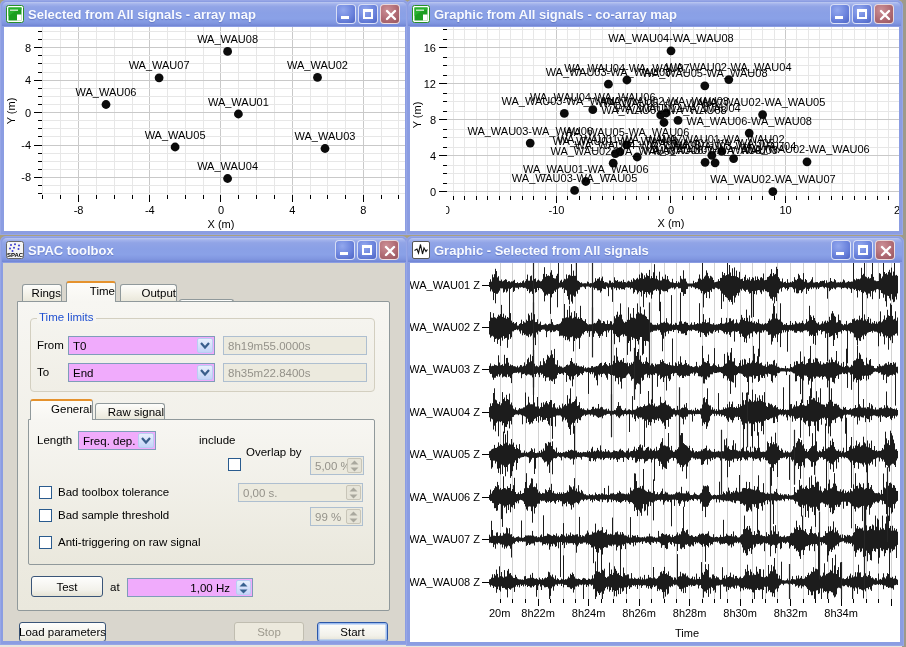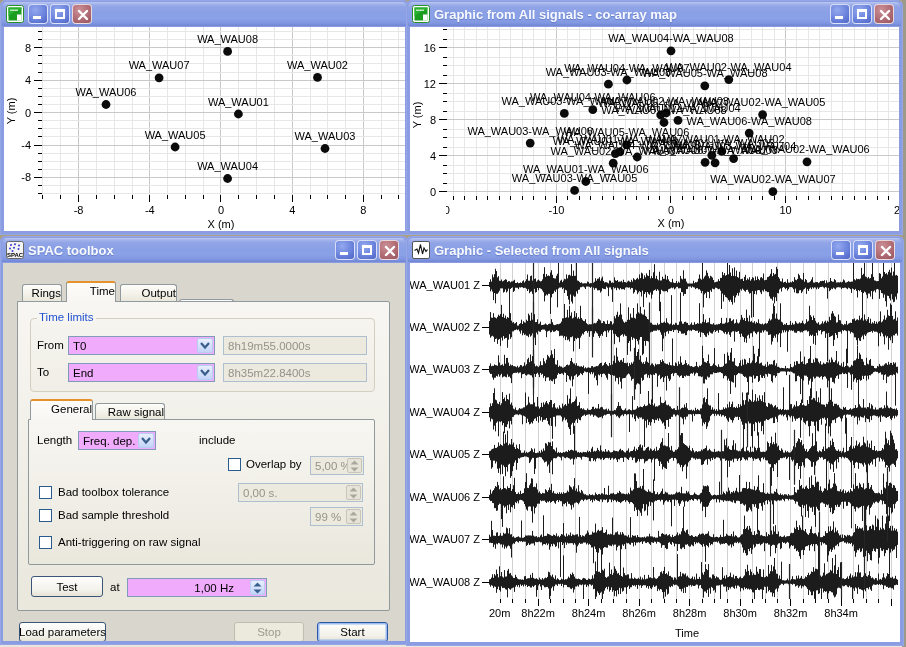--- a/index.html
+++ b/index.html
@@ -44,20 +44,21 @@
  <div class="tbar">
       <div class="ticon">
         <svg width="18" height="18">
           <rect x="0.5" y="0.5" width="17" height="17" rx="2" fill="#fff" stroke="#2a8f2a"></rect>
           <rect x="2.5" y="2.5" width="13" height="13" fill="#1b9e20"></rect>
           <path d="M2.5 11 L9 6.5 L15.5 4.5 L15.5 2.5 L2.5 2.5 Z" fill="#28b22e"></path>
           <rect x="11" y="9.5" width="4.5" height="6" fill="#fff"></rect>
           <path d="M4 4.5 h8 v1.5 h-8 z" fill="#cfe9cf" opacity="0.9"></path>
         </svg>
       </div>
+      <div class="ttext">Selected from All signals - array map</div>
 <div class="tbtns">
         <div class="tb tbm">
           <div class="gl-min"></div>
         </div>
         <div class="tb tbm">
           <div class="gl-max"></div>
         </div>
         <div class="tb tbx">
           <svg width="20" height="20">
             <path d="M6 6 L14 14 M14 6 L6 14" stroke="#fff" stroke-width="2.4" stroke-linecap="round"></path>
@@ -473,21 +474,21 @@
         </div>
         <div class="tabpane" style="left:28px;top:183px;width:347px;height:146px"></div>
         <div class="lbl" style="left:37px;top:198px">Length</div>
         <div class="field" style="left:78px;top:195px;width:78px;height:19px">Freq. dep.<div class="combo-arrow">
             <svg width="12" height="9">
               <path d="M2 2 L6 6.5 L10 2" stroke="#3a5e8c" stroke-width="2.2" fill="none"></path>
             </svg>
           </div></div>
         <div class="lbl" style="left:199px;top:198px">include</div>
         <div class="cb" style="left:228px;top:222px"></div>
-        <div class="lbl" style="left:246px;top:222px">Overlap by</div>
+        <div class="lbl" style="left:246px;top:210px">Overlap by</div>
         <div class="field dis" style="left:310px;top:220px;width:54px;height:19px">5,00 %<div class="spin sdis">
             <svg width="9" height="5">
               <path d="M0.5 4.5 L4.5 0.5 L8.5 4.5 Z" fill="#a9a89e"></path>
             </svg>
             <svg width="9" height="5">
               <path d="M0.5 0.5 L4.5 4.5 L8.5 0.5 Z" fill="#a9a89e"></path>
             </svg>
           </div></div>
         <div class="cb" style="left:39px;top:250px"></div>
         <div class="lbl" style="left:58px;top:250px">Bad toolbox tolerance</div>
@@ -506,21 +507,21 @@
               <path d="M0.5 4.5 L4.5 0.5 L8.5 4.5 Z" fill="#a9a89e"></path>
             </svg>
             <svg width="9" height="5">
               <path d="M0.5 0.5 L4.5 4.5 L8.5 0.5 Z" fill="#a9a89e"></path>
             </svg>
           </div></div>
         <div class="cb" style="left:39px;top:300px"></div>
         <div class="lbl" style="left:58px;top:300px">Anti-triggering on raw signal</div>
         <div class="btn" style="left:31px;top:340px;width:72px;height:21px">Test</div>
         <div class="lbl" style="left:110px;top:345px">at</div>
-        <div class="field" style="left:127px;top:342px;width:140px;height:19px;justify-content:flex-end;padding-right:32px">1,00 Hz<div class="spin">
+        <div class="field" style="left:127px;top:342px;width:126px;height:19px;justify-content:flex-end;padding-right:22px">1,00 Hz<div class="spin">
             <svg width="9" height="5">
               <path d="M0.5 4.5 L4.5 0.5 L8.5 4.5 Z" fill="#37608f"></path>
             </svg>
             <svg width="9" height="5">
               <path d="M0.5 0.5 L4.5 4.5 L8.5 0.5 Z" fill="#37608f"></path>
             </svg>
           </div></div>
         <div class="btn" style="left:19px;top:386px;width:87px;height:20px">Load parameters</div>
         <div class="btn bdis" style="left:234px;top:386px;width:70px;height:20px">Stop</div>
         <div class="btn bdef" style="left:317px;top:386px;width:71px;height:20px">Start</div>

